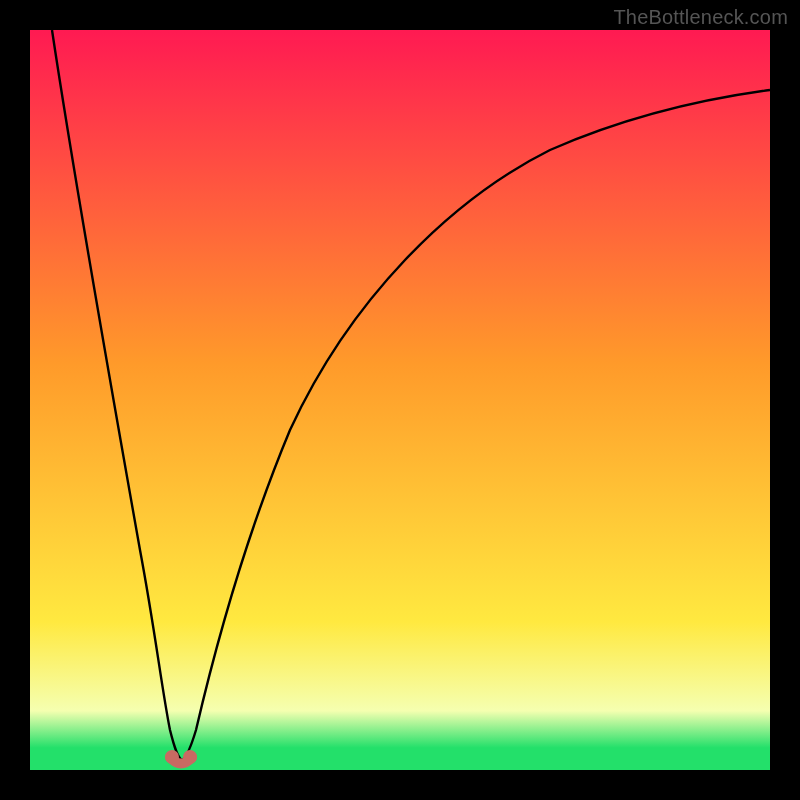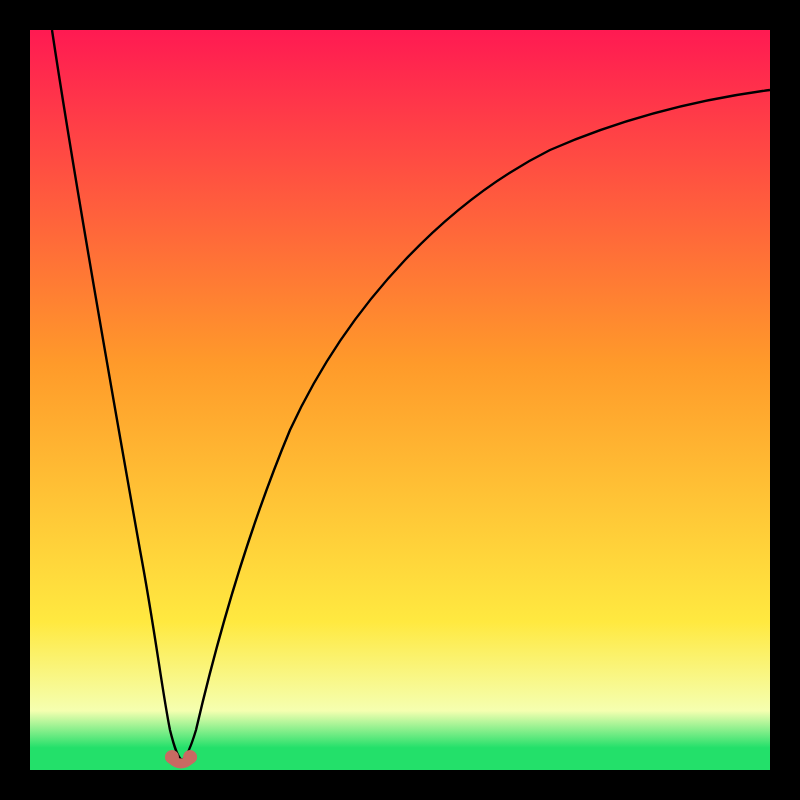--- a/index.html
+++ b/index.html
@@ -77,13 +77,14 @@
                C 180 640, 210 520, 260 400
                C 320 270, 420 170, 520 120
                C 600 85, 680 68, 740 60" fill="none" stroke="var(--stroke-curve)" stroke-width="2.4"></path>
 
       <circle cx="142" cy="727" r="7" fill="var(--marker-fill)"></circle>
       <circle cx="160" cy="727" r="7" fill="var(--marker-fill)"></circle>
       <path d="M 140 727 Q 151 740 162 727" fill="none" stroke="var(--marker-fill)" stroke-width="10" stroke-linecap="round"></path>
     </svg>
   </div>
 
+  <div class="attribution">TheBottleneck.com</div>
 </div>
 
 </body></html>

